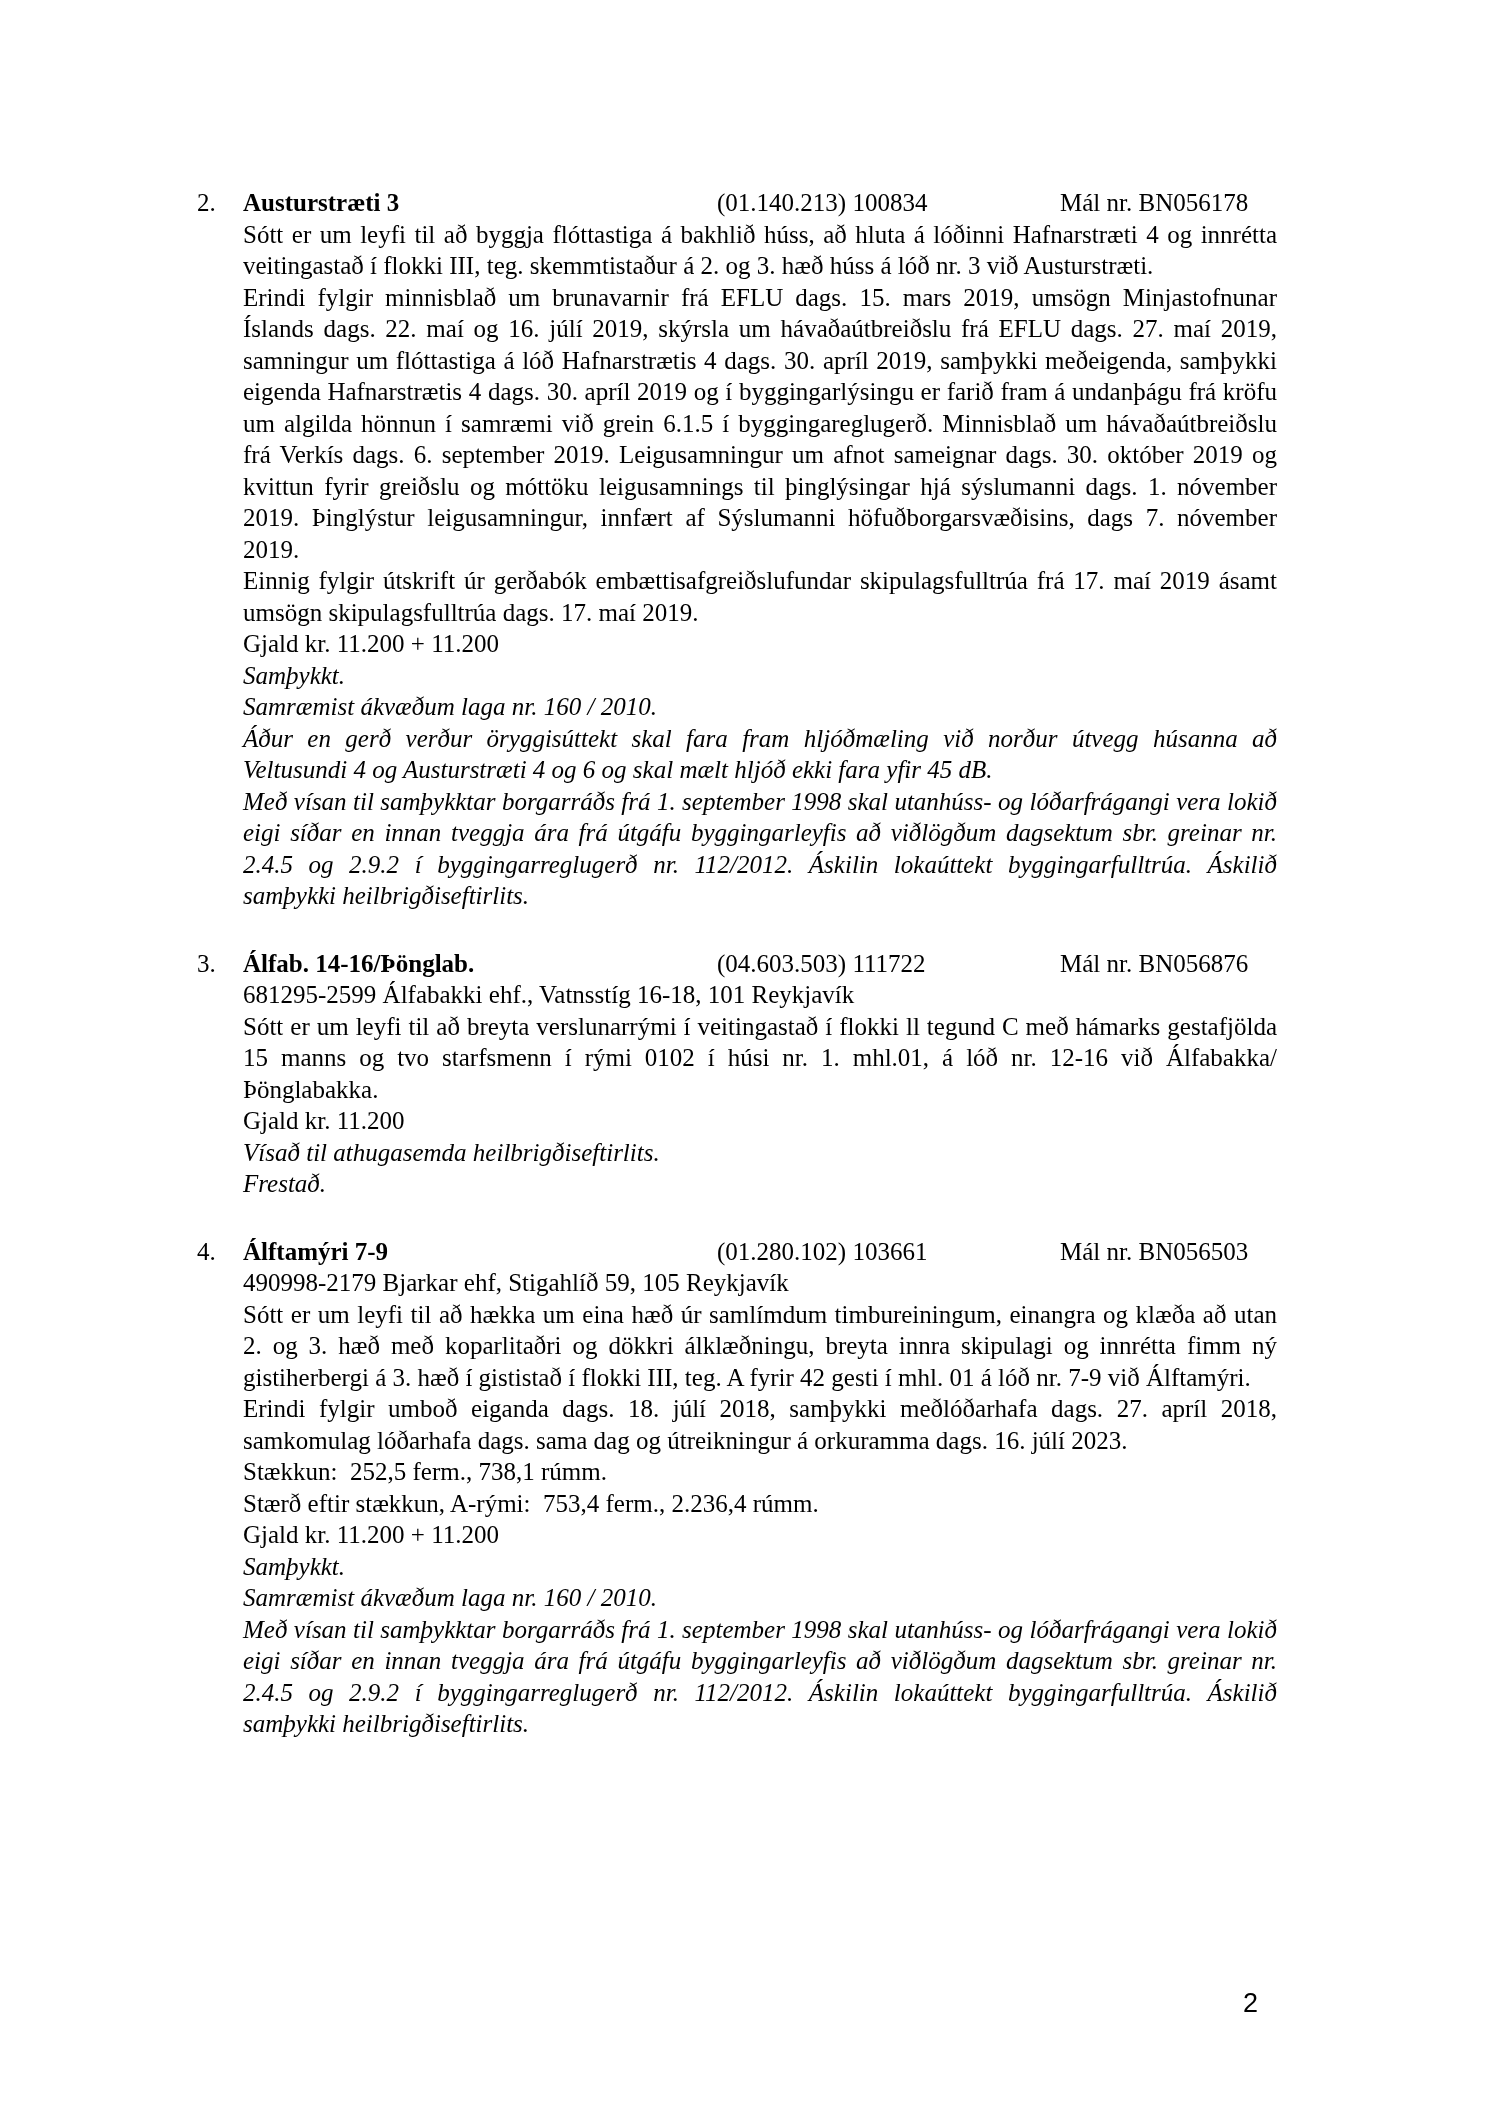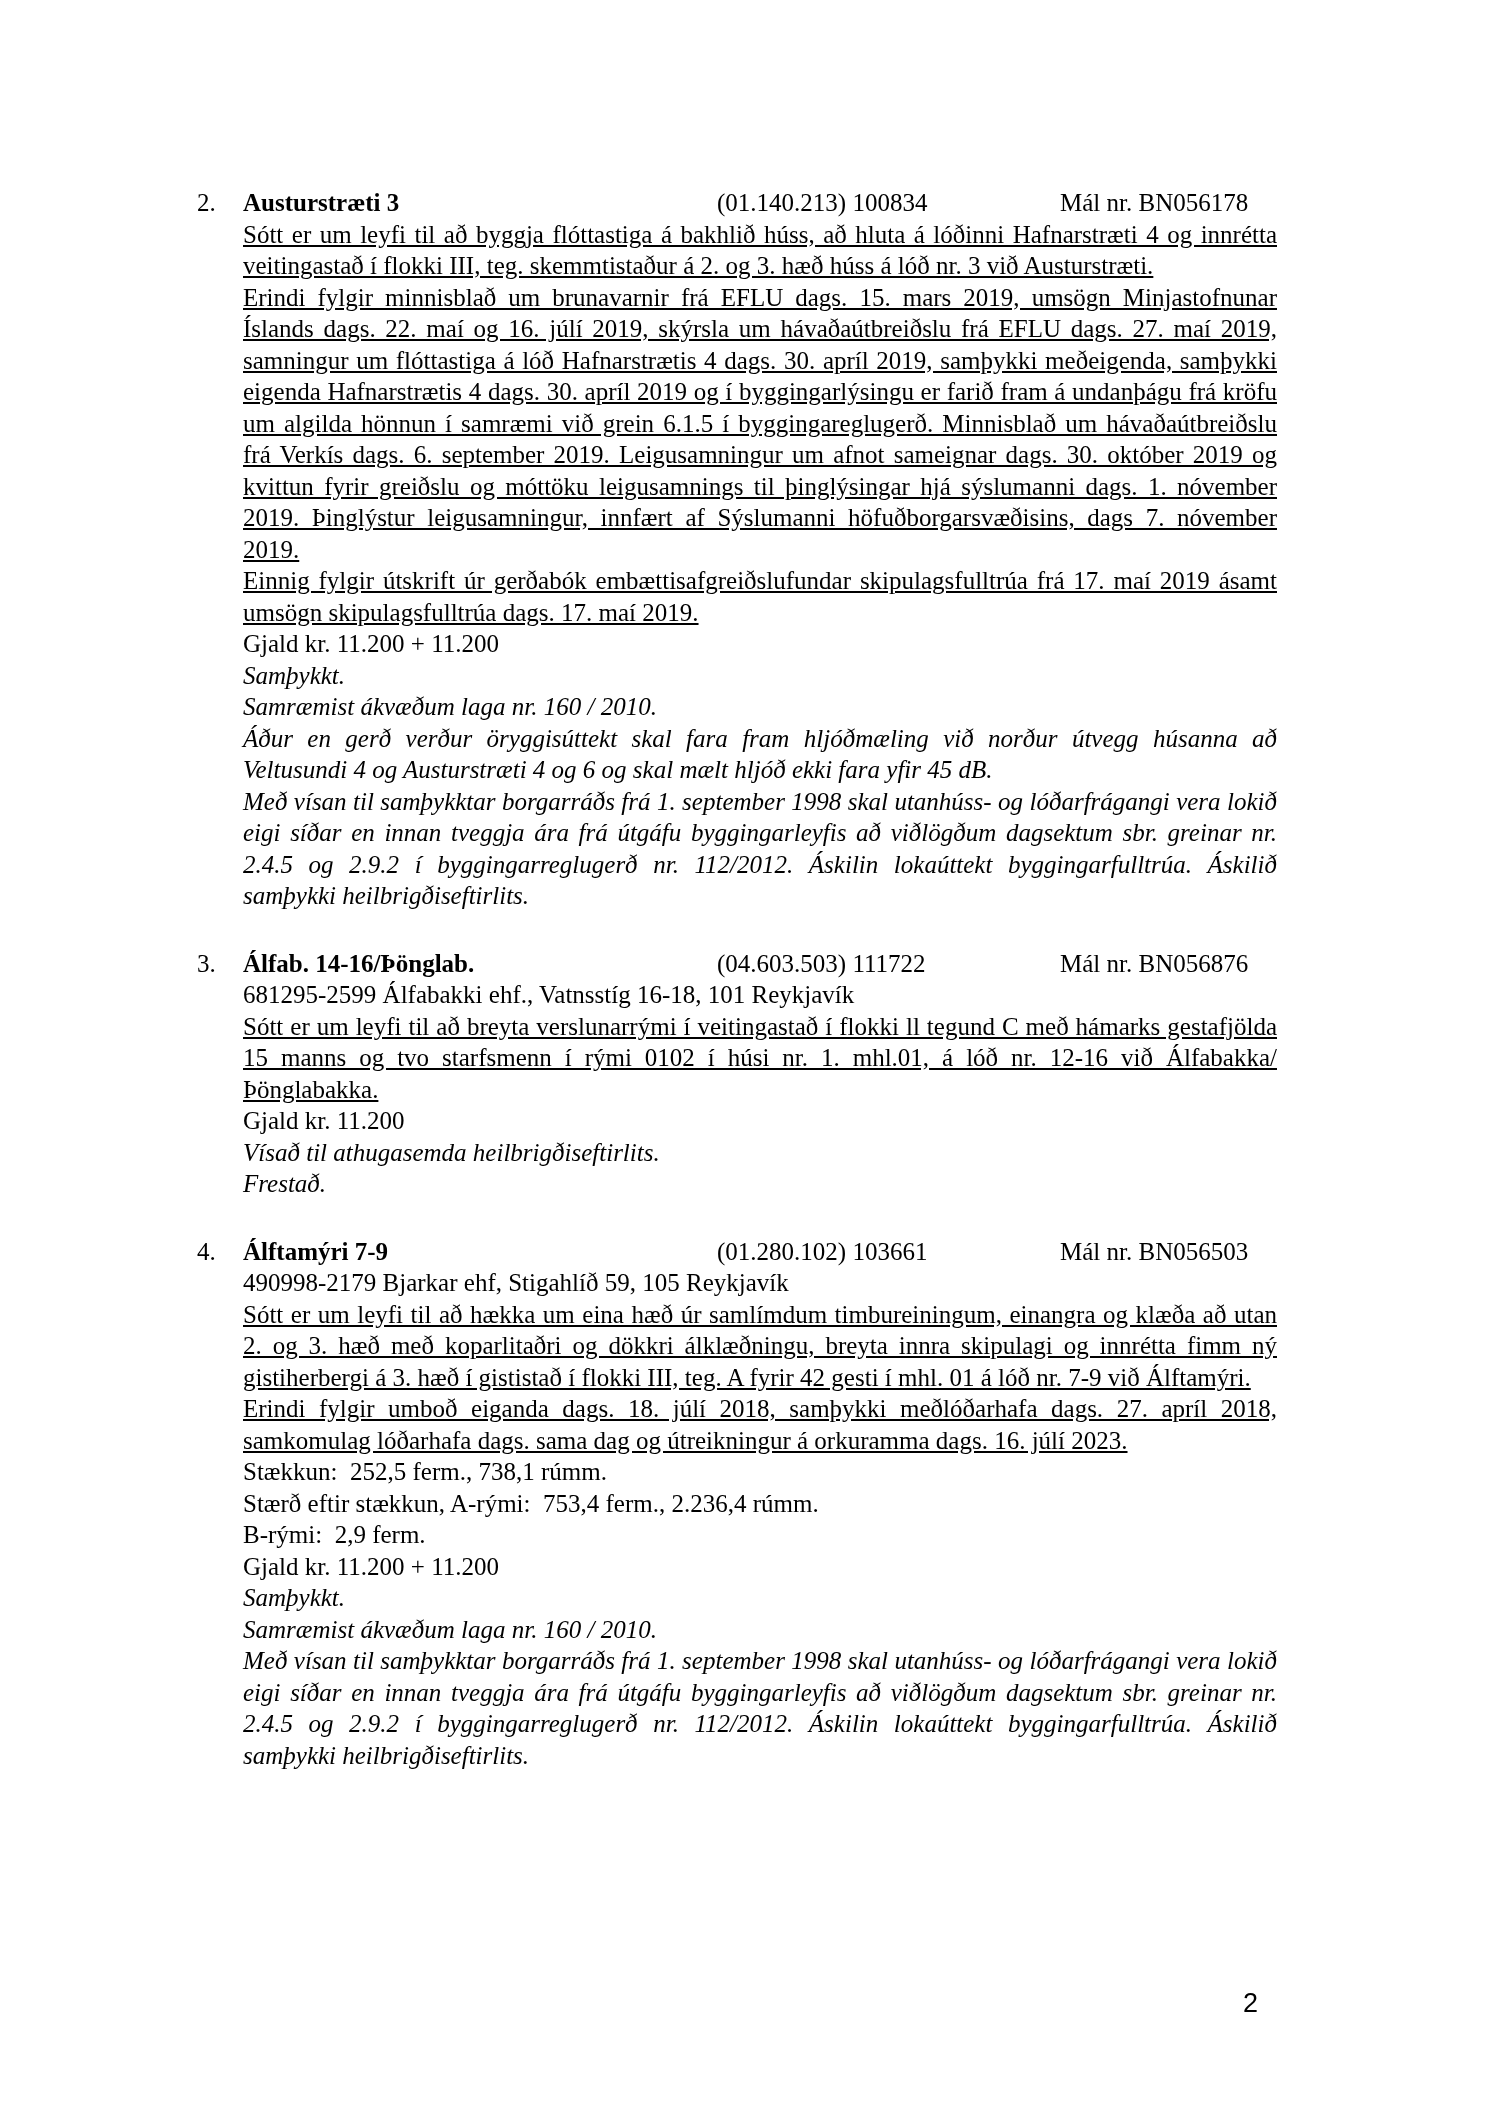--- a/index.html
+++ b/index.html
@@ -17,21 +17,21 @@
   }
   .item { display: grid; grid-template-columns: 46px 1fr; }
   .item + .item { margin-top: 36px; }
   .num { text-align: left; }
   .head {
     display: grid;
     grid-template-columns: 474px 343px 1fr;
     align-items: baseline;
   }
   .title { font-weight: bold; }
-  .just { text-align: justify; text-decoration: underline; }
+  .just { text-align: justify; }
   .plain { white-space: pre-wrap; }
   .it { font-style: italic; }
   .itjust { font-style: italic; text-align: justify; }
   .pagenum {
     position: absolute;
     left: 1243px;
     top: 1988px;
     font-family: "Liberation Sans", sans-serif;
     font-size: 27px;
     line-height: 31px;
@@ -83,21 +83,20 @@
       <div class="head">
         <span class="title">Álftamýri 7-9</span>
         <span class="code">(01.280.102) 103661</span>
         <span class="case">Mál nr. BN056503</span>
       </div>
       <div class="address">490998-2179 Bjarkar ehf, Stigahlíð 59, 105 Reykjavík</div>
       <p class="just">Sótt er um leyfi til að hækka um eina hæð úr samlímdum timbureiningum, einangra og klæða að utan 2. og 3. hæð með koparlitaðri og dökkri álklæðningu, breyta innra skipulagi og innrétta fimm ný gistiherbergi á 3. hæð í gististað í flokki III, teg. A fyrir 42 gesti í mhl. 01 á lóð nr. 7-9 við Álftamýri.</p>
       <p class="just">Erindi fylgir umboð eiganda dags. 18. júlí 2018, samþykki meðlóðarhafa dags. 27. apríl 2018, samkomulag lóðarhafa dags. sama dag og útreikningur á orkuramma dags. 16. júlí 2023.</p>
       <p class="plain">Stækkun:  252,5 ferm., 738,1 rúmm.</p>
       <p class="plain">Stærð eftir stækkun, A-rými:  753,4 ferm., 2.236,4 rúmm.</p>
-      <p class="plain">B-rými:  2,9 ferm.</p>
       <p class="plain">Gjald kr. 11.200 + 11.200</p>
       <p class="it">Samþykkt.</p>
       <p class="it">Samræmist ákvæðum laga nr. 160 / 2010.</p>
       <p class="itjust">Með vísan til samþykktar borgarráðs frá 1. september 1998 skal utanhúss- og lóðarfrágangi vera lokið eigi síðar en innan tveggja ára frá útgáfu byggingarleyfis að viðlögðum dagsektum sbr. greinar nr. 2.4.5 og 2.9.2 í byggingarreglugerð nr. 112/2012. Áskilin lokaúttekt byggingarfulltrúa. Áskilið samþykki heilbrigðiseftirlits.</p>
     </div>
   </section>
 
   <div class="pagenum">2</div>
 </div>
 

